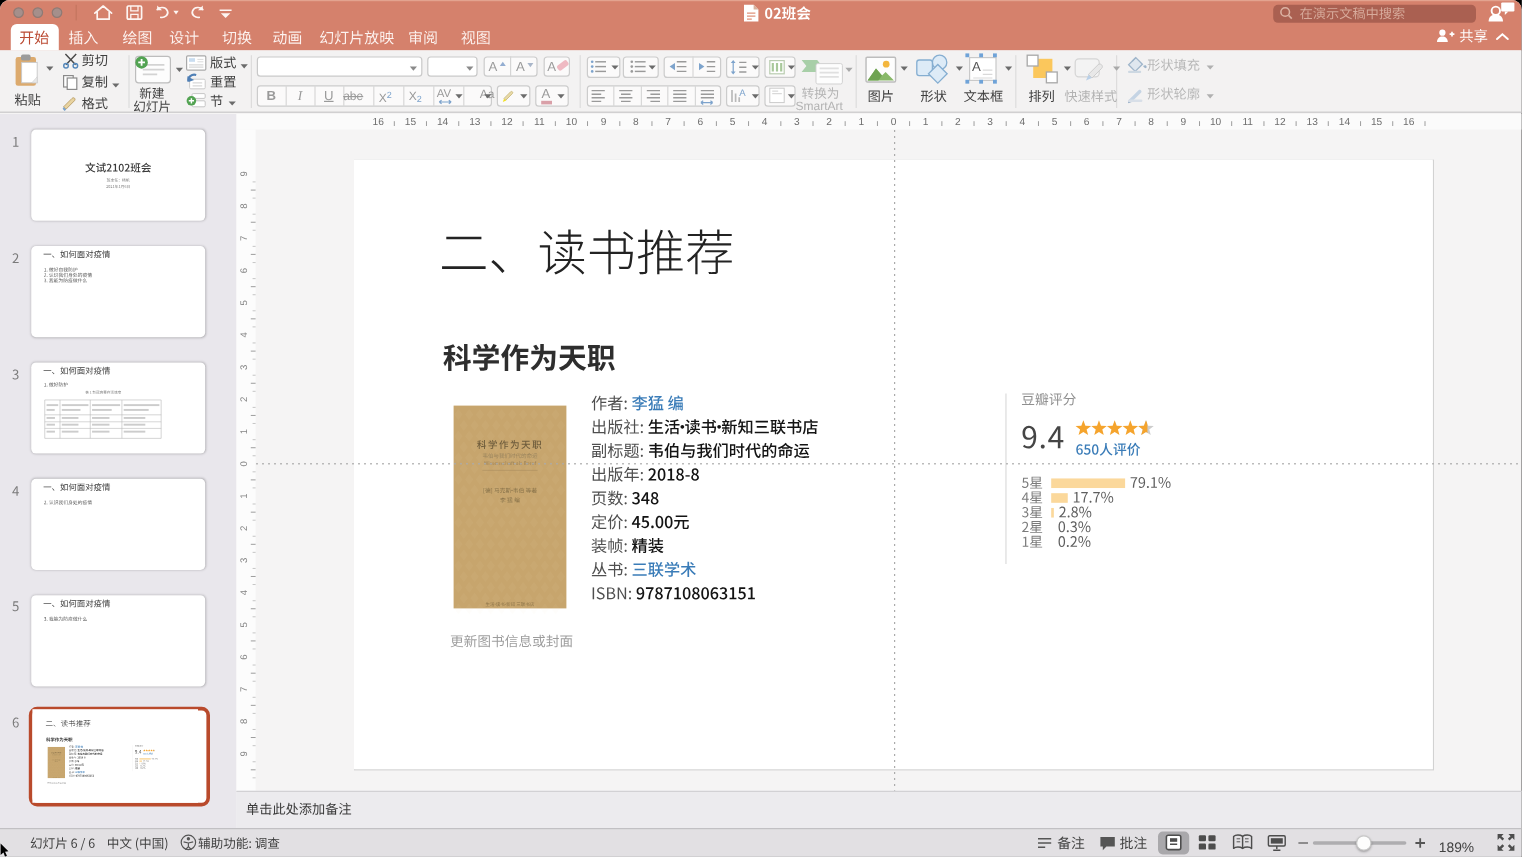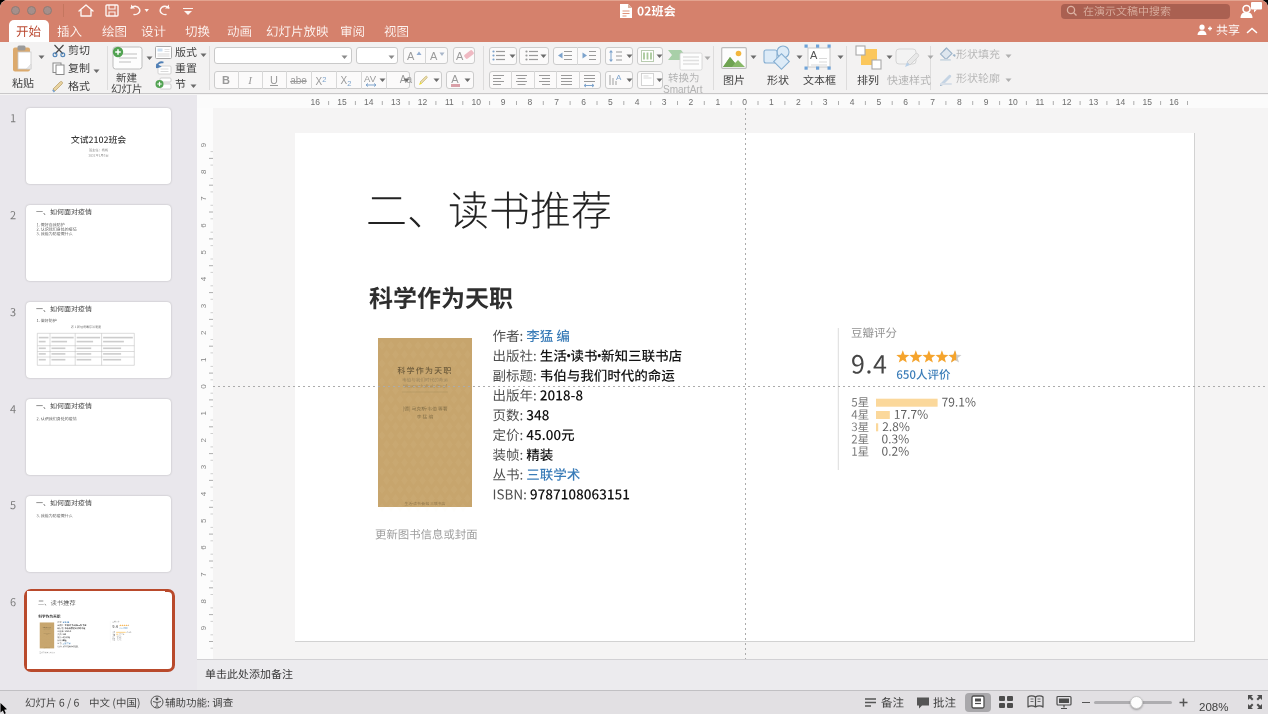--- a/index.html
+++ b/index.html
@@ -556,21 +556,21 @@
     <div class="abs" style="left:238px;top:71px;width:1px;height:18px;background:#d8d8d8"></div>
     <div class="abs" style="left:262px;top:71px;width:1px;height:18px;background:#d8d8d8"></div>
     <div class="abs" style="left:286px;top:71px;width:1px;height:18px;background:#d8d8d8"></div>
     <div class="abs" style="left:311px;top:71px;width:1px;height:18px;background:#d8d8d8"></div>
     <div class="abs" style="left:336px;top:71px;width:1px;height:18px;background:#d8d8d8"></div>
     <div class="abs" style="left:361px;top:71px;width:1px;height:18px;background:#d8d8d8"></div>
     <div class="abs" style="left:386px;top:71px;width:1px;height:18px;background:#d8d8d8"></div>
     <div style="position:absolute;font-size:11px;color:#9a9a9a;text-align:center;left:214px;top:74px;width:24px;font-weight:bold">B</div>
     <div style="position:absolute;font-size:11px;color:#9a9a9a;text-align:center;left:238px;top:74px;width:24px;font-style:italic;font-family:'Liberation Serif',serif">I</div>
     <div style="position:absolute;font-size:11px;color:#9a9a9a;text-align:center;left:262px;top:74px;width:24px;text-decoration:underline">U</div>
-    <div style="position:absolute;font-size:11px;color:#9a9a9a;text-align:center;left:286px;top:74.5px;width:25px;text-decoration:line-through;font-size:10px">abe</div>
+    <div style="position:absolute;font-size:11px;color:#9a9a9a;left:286px;top:74.5px;width:25px;text-decoration:line-through;font-size:10px">abe</div>
     <div style="position:absolute;font-size:11px;color:#9a9a9a;text-align:center;left:311px;top:75px;width:20px;font-size:10px">X<span style="font-size:7.5px;color:#7da3cc;vertical-align:3px">2</span></div>
     <div style="position:absolute;font-size:11px;color:#9a9a9a;text-align:center;left:336px;top:75px;width:20px;font-size:10px">X<span style="font-size:7.5px;color:#7da3cc;vertical-align:-2px">2</span></div>
     <div style="position:absolute;font-size:11px;color:#9a9a9a;text-align:center;left:361px;top:73px;width:18px;font-size:9.5px">AV</div>
     <svg class="t" style="left:365px;top:83px" width="12" height="4" fill="none" stroke="#7da3cc" stroke-width="1">
       <path d="M1 2 h10 M1 2 l2 -1.5 M1 2 l2 1.5 M11 2 l-2 -1.5 M11 2 l-2 1.5"></path>
     </svg>
     <svg class="t" style="left:379px;top:78px" width="7" height="5">
       <path d="M0.5 0.5 L3.5 4 L6.5 0.5 z" fill="#6b6b6b"></path>
     </svg>
     <div style="position:absolute;font-size:11px;color:#9a9a9a;text-align:right;left:394px;top:74px;width:18px;font-size:10px">Aa</div>
@@ -1777,21 +1777,21 @@
       <rect x="1" y="1.5" width="14" height="8.5" rx="1"></rect>
       <rect x="3" y="3.5" width="10" height="4.5" fill="#4d4d4d" stroke="none"></rect>
       <path d="M8 10 v2.5 M5 13.5 h6"></path>
     </svg>
     <div class="abs" style="left:1082px;top:701.5px;width:8px;height:1.6px;background:#555"></div>
     <div class="abs" style="left:1094px;top:700.7px;width:78px;height:3px;border-radius:2px;background:#aeadb0"></div>
     <div class="abs" style="left:1129.5px;top:695.5px;width:13px;height:13px;border-radius:50%;background:#fdfdfd;border:1px solid #c8c8c8;box-shadow:0 1px 2px rgba(0,0,0,0.3)"></div>
     <svg class="t" style="left:1179px;top:698px" width="9" height="9" stroke="#555" stroke-width="1.5">
       <path d="M4.5 0.5 v8 M0.5 4.5 h8"></path>
     </svg>
-    <div class="abs" style="left:1199px;top:701px;font-size:11.5px;color:#414141">208%</div>
+    <div class="abs" style="left:1199px;top:701px;font-size:11.5px;color:#414141">189%</div>
     <svg class="t" style="left:1248px;top:695px" width="14" height="14" fill="#4d4d4d">
       <path d="M0 5 V0 h5 L3.2 1.8 L5.5 4 L4 5.5 L1.8 3.2 z"></path>
       <path d="M14 5 V0 h-5 L10.8 1.8 L8.5 4 L10 5.5 L12.2 3.2 z"></path>
       <path d="M0 9 V14 h5 L3.2 12.2 L5.5 10 L4 8.5 L1.8 10.8 z"></path>
       <path d="M14 9 V14 h-5 L10.8 12.2 L8.5 10 L10 8.5 L12.2 10.8 z"></path>
     </svg>
     <svg class="t" style="left:0px;top:703px" width="8" height="11">
       <path d="M0.5 0 L7 6.3 L4.2 6.7 L5.8 10.2 L4.2 11 L2.9 7.4 L0.5 9.5 z" fill="#000"></path>
     </svg>
   </div>

